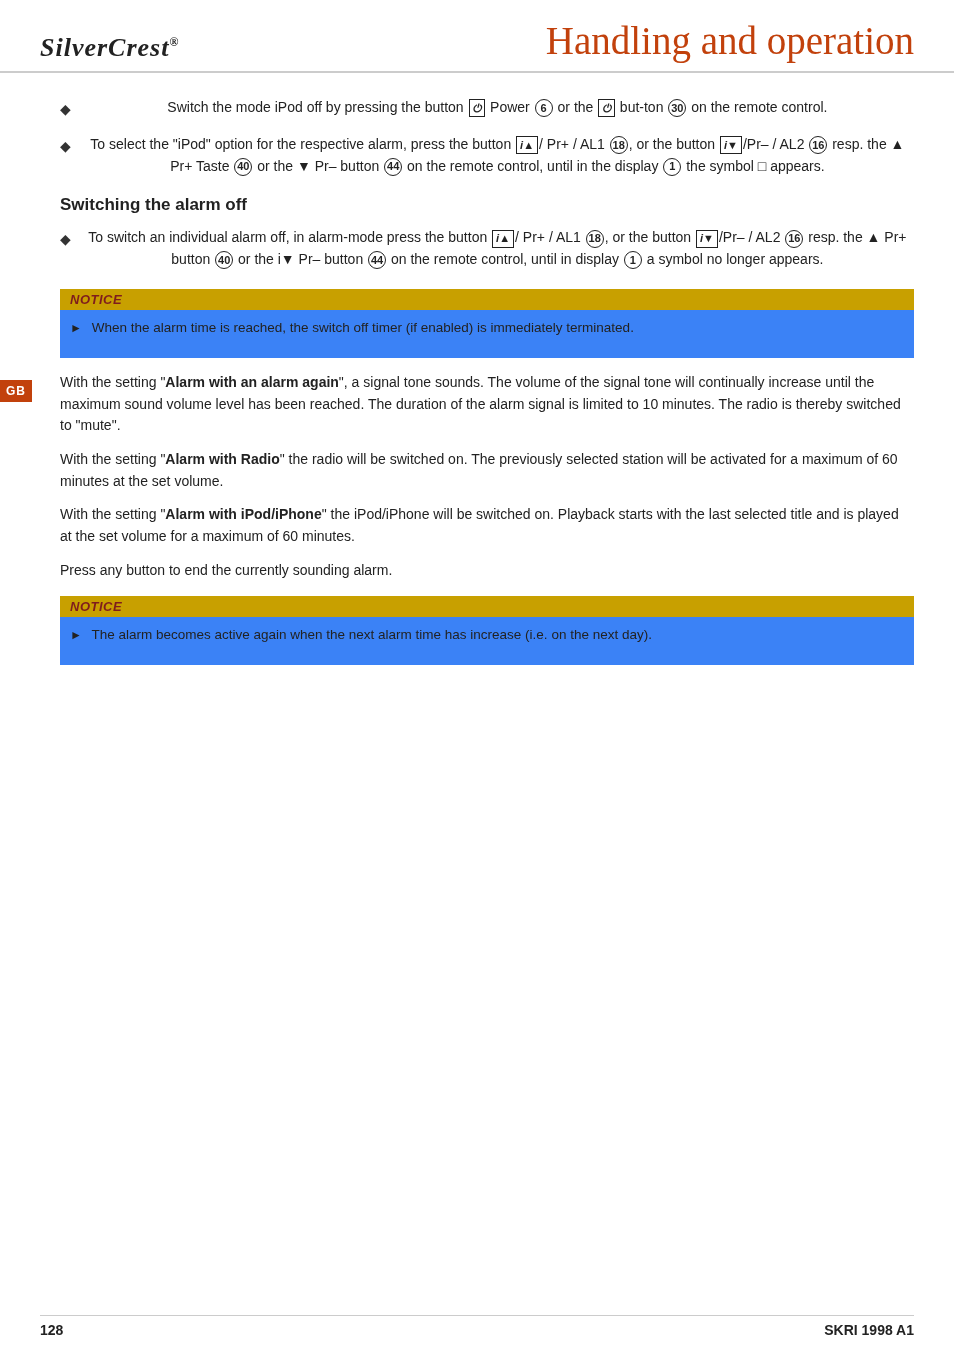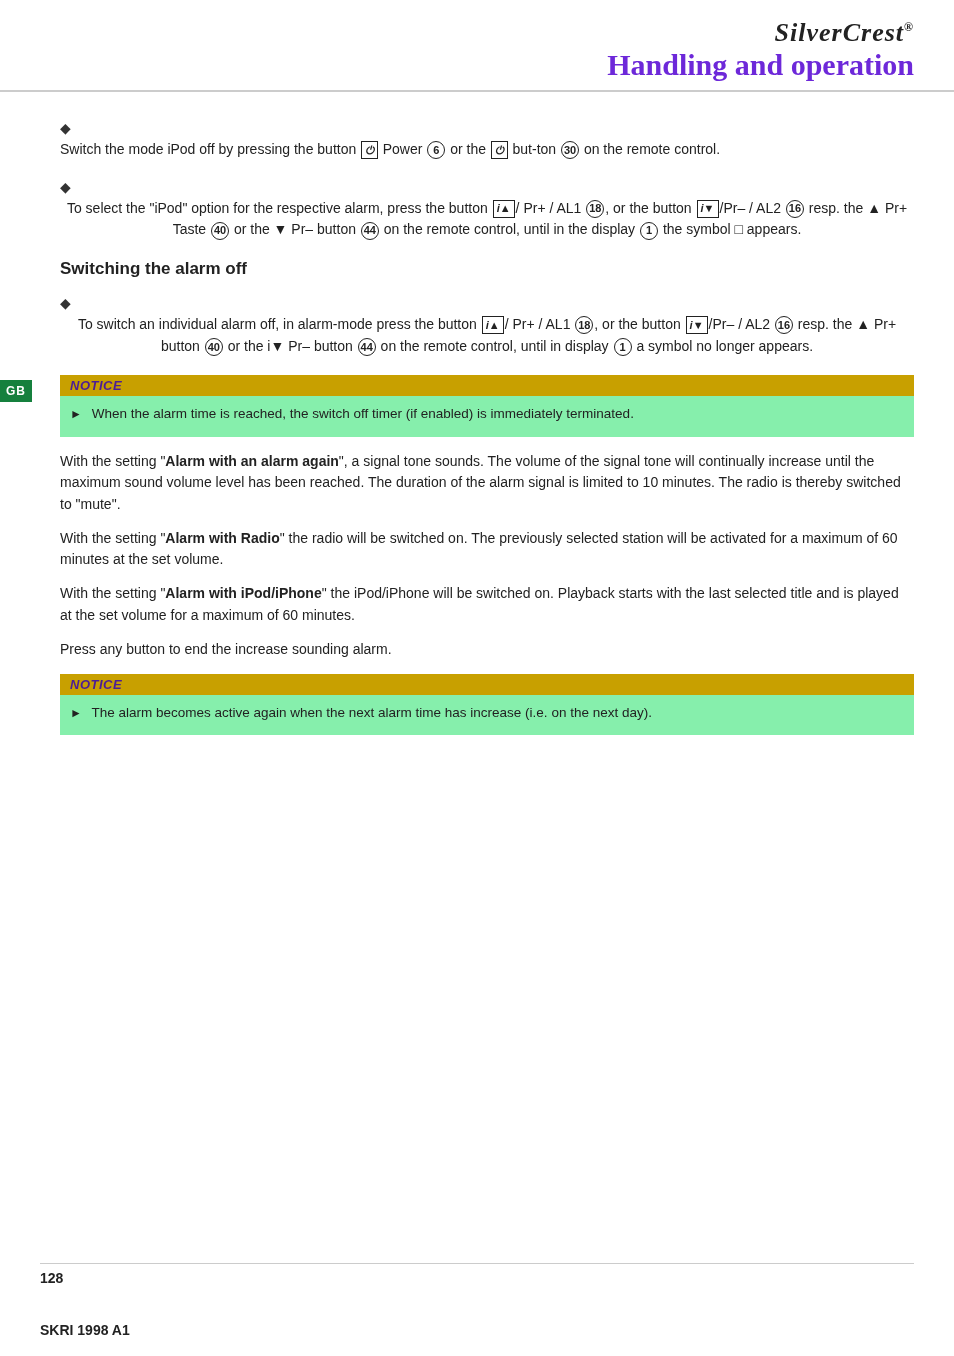--- a/index.html
+++ b/index.html
@@ -1,15 +1,15 @@
 <!DOCTYPE html>
 <html><head>
   <meta charset="utf-8">
   <style>
-    * { margin: 0; padding: 0; box-sizing: border-box; flex-direction: column; }
+    * { margin: 0; padding: 0; box-sizing: border-box; }
     body {
       width: 954px;
       min-height: 1356px;
       background: #ffffff;
       font-family: Arial, Helvetica, sans-serif;
       font-size: 14px;
       color: #222;
       position: relative;
     }
 
@@ -28,32 +28,32 @@
       font-style: italic;
       font-family: Georgia, serif;
       letter-spacing: 1px;
     }
     .brand sup {
       font-size: 12px;
       font-style: normal;
       vertical-align: super;
     }
     .header-title {
-      font-size: 30px;
-      font-weight: bold;
-      color: #6d28d9;
+      font-size: 39px;
+      font-weight: normal;
+      color: #c2410c;
       font-family: Georgia, serif;
     }
 
     
     .gb-label {
       position: absolute;
       left: 0;
       top: 380px;
-      background: #15803d;
+      background: #c2410c;
       color: #fff;
       font-size: 12px;
       font-weight: bold;
       padding: 4px 6px;
       writing-mode: horizontal-tb;
       letter-spacing: 1px;
     }
 
     
     .content {
@@ -95,30 +95,30 @@
 
     
     .notice-box {
       background: #d4d4d4;
       border: none;
       margin: 14px 0;
       padding: 0;
     }
     .notice-header {
       background: #c8a000;
-      color: #4c1d95;
+      color: #7f1d1d;
       font-weight: bold;
       font-style: italic;
       font-size: 13px;
       padding: 3px 10px;
       letter-spacing: 0.5px;
     }
     .notice-body {
-      background: #86efac;
-      padding: 8px 10px 12px 10px;
+      background: #3b82f6;
+      padding: 8px 10px 20px 10px;
       font-size: 13.5px;
       line-height: 1.5;
     }
     .notice-body .arrow {
       display: inline-block;
       margin-right: 6px;
       font-size: 12px;
     }
 
     
@@ -249,21 +249,21 @@
   </p>
 
   <p class="para">
     With the setting "<strong>Alarm with Radio</strong>" the radio will be switched on. The previously selected station will be activated for a maximum of 60 minutes at the set volume.
   </p>
 
   <p class="para">
     With the setting "<strong>Alarm with iPod/iPhone</strong>" the iPod/iPhone will be switched on. Playback starts with the last selected title and is played at the set volume for a maximum of 60 minutes.
   </p>
 
-  <p class="para">Press any button to end the increase sounding alarm.</p>
+  <p class="para">Press any button to end the currently sounding alarm.</p>
 
   <div class="notice-box">
     <div class="notice-header">
       <em>NOTICE</em>
     </div>
     <div class="notice-body">
       <span class="arrow">►</span>
       <span>The alarm becomes active again when the next alarm time has increase (i.e. on the next day).</span>
     </div>
   </div>

